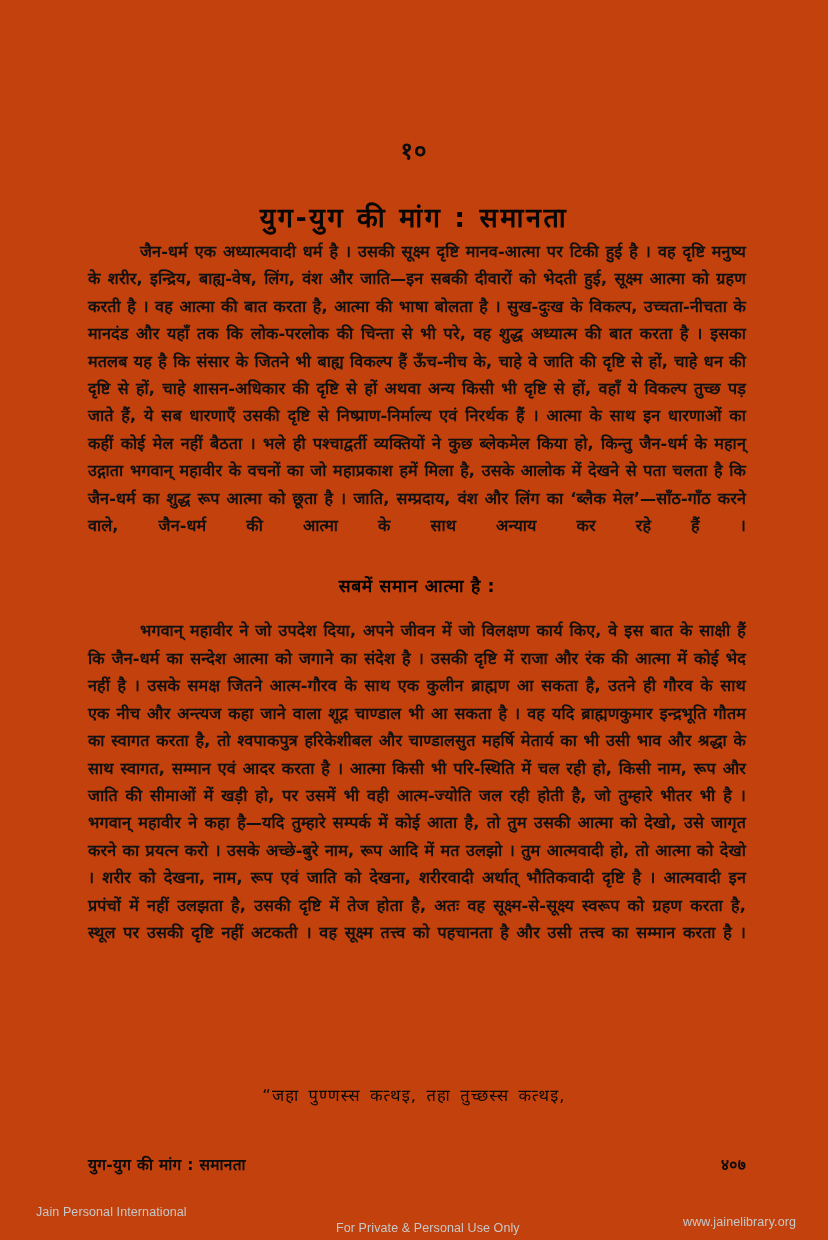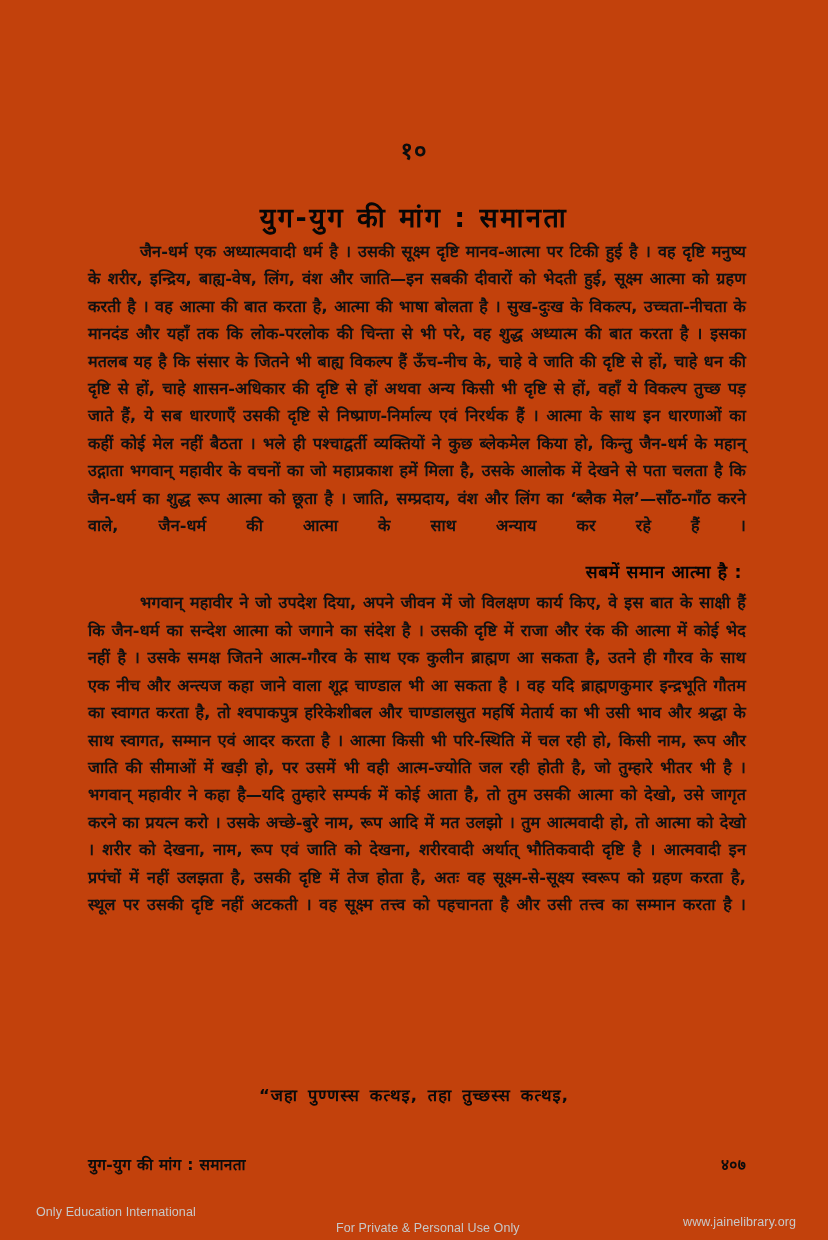--- a/index.html
+++ b/index.html
@@ -66,41 +66,41 @@
     letter-spacing: 0.15px;
     word-spacing: 0.5px;
     font-weight: 600;
   }
   p.para.indent {
     text-indent: 52px;
   }
 
   
   .subheading {
-    margin: 4px;
+    margin: 18px;
     padding-top: 16px;
     padding-bottom: 2px;
     font-size: 17.5px;
     font-weight: 700;
     letter-spacing: 0.6px;
     color: #050505;
-    text-align: right;
+    text-align: center;
   }
 
   
   .quote-block {
     position: absolute;
     top: 1083px;
     left: 0;
     width: 828px;
     text-align: center;
   }
   .quote-line {
     font-size: 16.4px;
-    font-weight: 700;
+    font-weight: 400;
     line-height: 26px;
     letter-spacing: 1.1px;
     word-spacing: 3px;
     color: #0a0a0a;
   }
 
   
   .running-footer {
     position: absolute;
     top: 1153px;
@@ -156,18 +156,18 @@
   <div class="quote-block">
     <div class="quote-line">“जहा पुण्णस्स कत्थइ, तहा तुच्छस्स कत्थइ,</div>
   </div>
 
   <div class="running-footer">
     <span>युग-युग की मांग : समानता</span>
     <span>४०७</span>
   </div>
 
   <div class="watermark-bar">
-    <span class="wm-left">Only Education International</span>
+    <span class="wm-left">Jain Personal International</span>
     <span class="wm-center">For Private &amp; Personal Use Only</span>
     <span class="wm-right">www.jainelibrary.org</span>
   </div>
 
 </div>
 
 </body></html>

